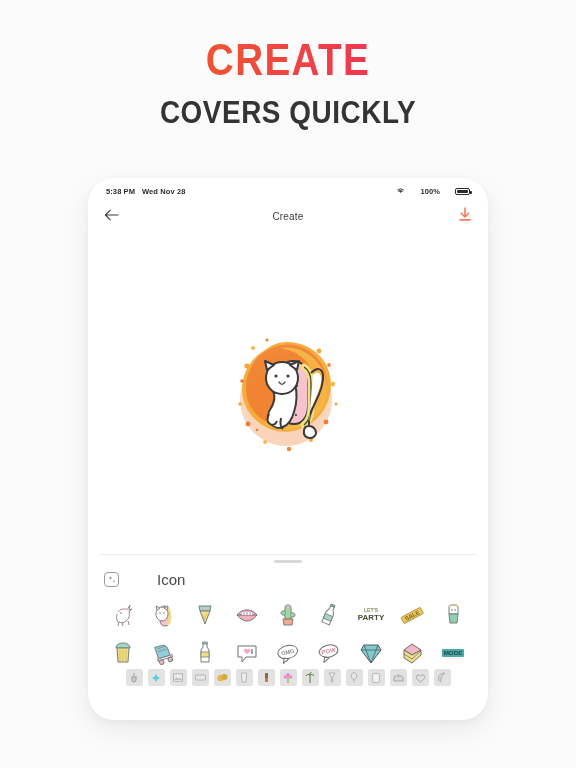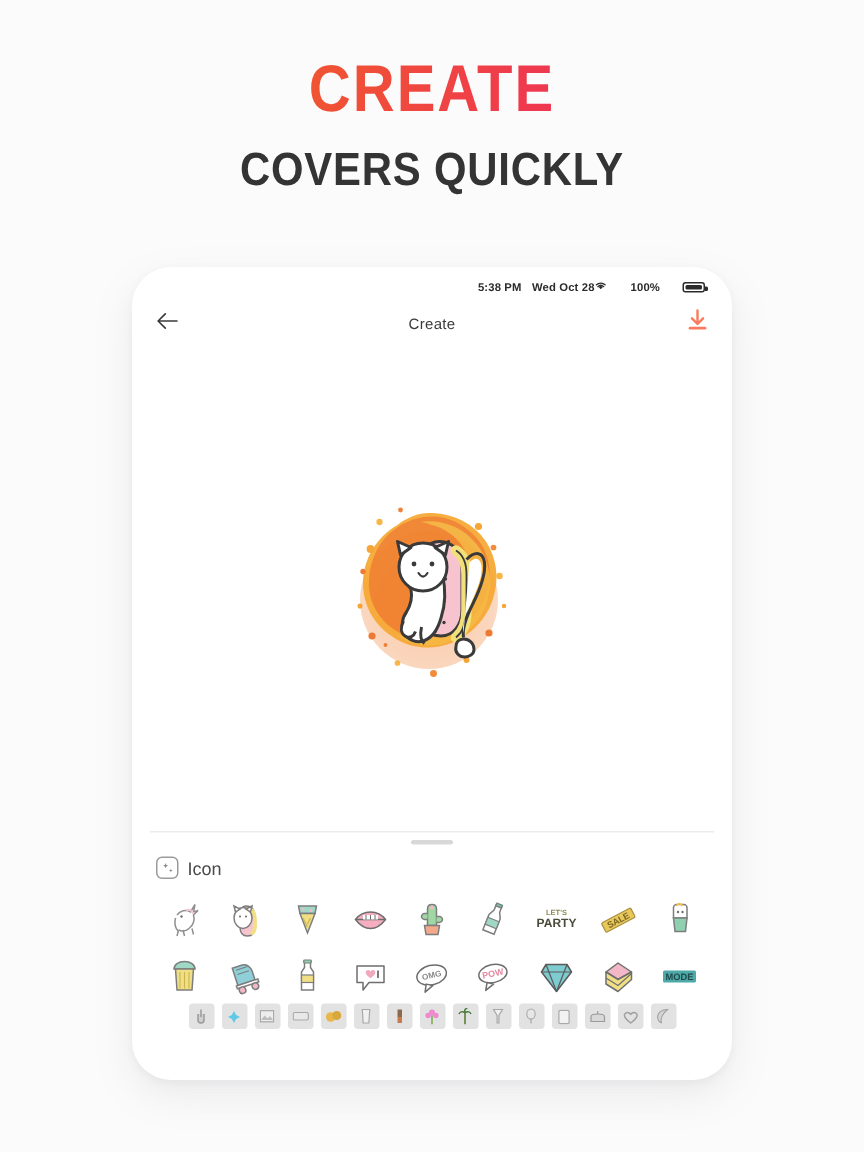--- a/index.html
+++ b/index.html
@@ -55,21 +55,21 @@
     box-shadow: 0 10px 26px rgba(120,120,130,0.13),
                 0 2px 6px rgba(120,120,130,0.07);
     overflow: hidden;
   }
 
   
   .statusbar {
     height: 22px;
     display: flex;
     align-items: center;
-    justify-content: flex-end;
+    justify-content: space-between;
     padding: 4px 18px 0 18px;
     font-size: 7.5px;
     color: #2b2b2b;
     font-weight: 600;
     letter-spacing: 0.1px;
   }
   .status-left { display: flex; gap: 7px; align-items: center; }
   .status-right { display: flex; gap: 15px; align-items: center; }
   .battery {
     width: 15px; height: 7px;
@@ -123,21 +123,21 @@
   .grabber { width: 28px; height: 3px; border-radius: 2px; background: #d8d8d8; }
 
   .icon-tab-row { padding: 4px 16px 2px 16px; display: flex; align-items: center; }
   .icon-chip { display: flex; align-items: center; gap: 6px; cursor: pointer; }
   .icon-chip-box {
     width: 15px; height: 15px;
     border: 1px solid #9b9b9b;
     border-radius: 4px;
     display: flex; align-items: center; justify-content: center;
   }
-  .icon-chip-label { font-size: 12px; color: #4a4a4a; }
+  .icon-chip-label { font-size: 15px; color: #4a4a4a; margin-left: 32px; }
 
   
   .sticker-grid {
     padding: 6px 14px 2px 14px;
     display: grid;
     grid-template-columns: repeat(9, 1fr);
     row-gap: 0;
   }
   .sticker {
     height: 38px;
@@ -177,21 +177,21 @@
 <div class="promo">
   <div class="promo-title">CREATE</div>
   <div class="promo-sub">COVERS QUICKLY</div>
 </div>
 
 <div class="device">
 
   <div class="statusbar">
     <div class="status-left">
       <span>5:38 PM</span>
-      <span>Wed Oct 28</span>
+      <span>Wed Nov 28</span>
     </div>
     <div class="status-right">
       <span>
         <svg width="9" height="7" viewBox="0 0 9 7">
           <path d="M4.5 5.9 3.1 4.3a2.2 2.2 0 0 1 2.8 0z" fill="#2b2b2b"></path>
           <path d="M1.6 2.9a4.4 4.4 0 0 1 5.8 0" stroke="#2b2b2b" stroke-width="0.9" fill="none" stroke-linecap="round"></path>
           <path d="M2.5 4.1a3 3 0 0 1 4 0" stroke="#2b2b2b" stroke-width="0.9" fill="none" stroke-linecap="round"></path>
         </svg>
       </span>
       <span>100%</span>

